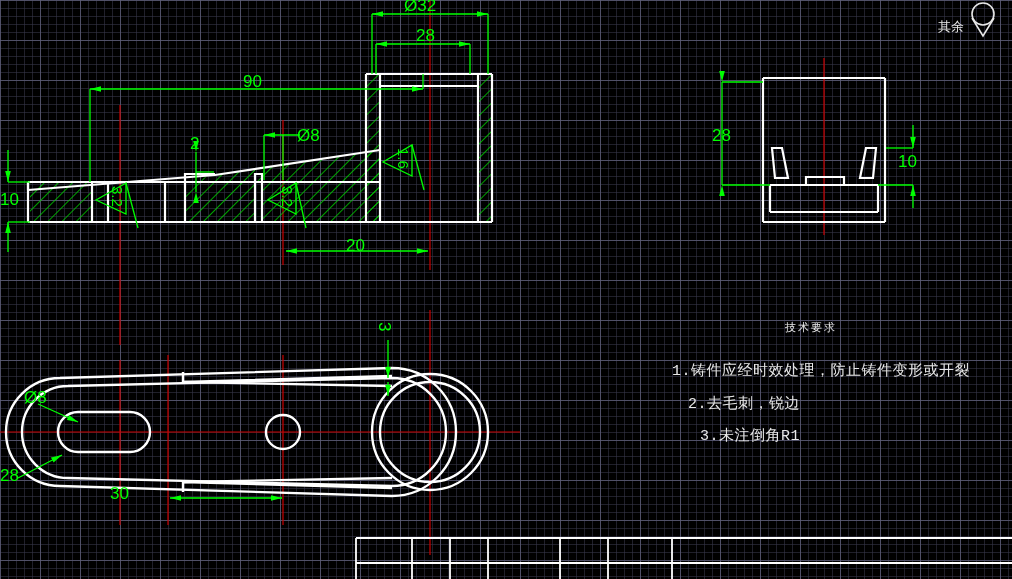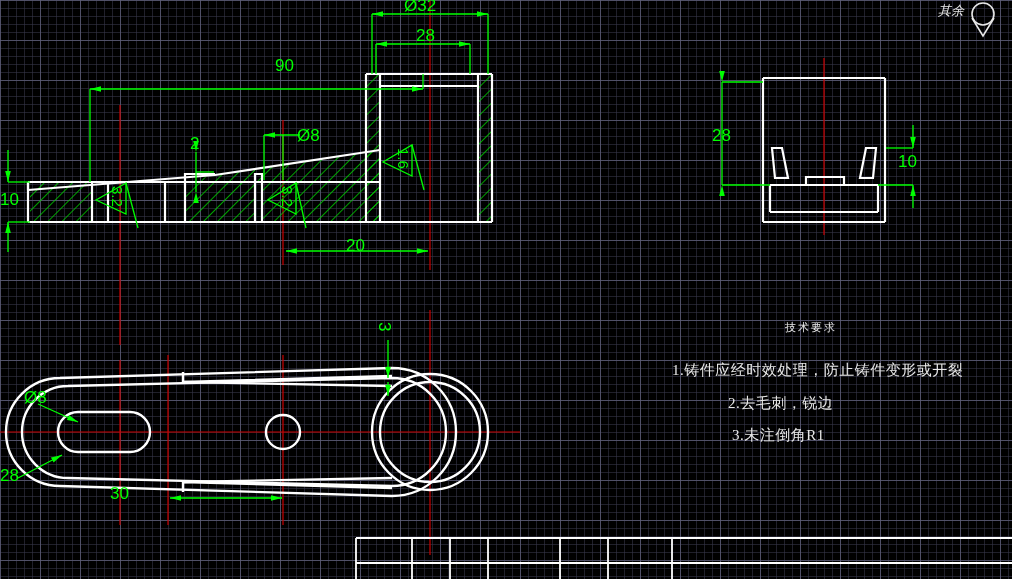--- a/index.html
+++ b/index.html
@@ -52,21 +52,21 @@
   .dim-text-sm {
     color: #00ff00;
     font-size: 15px;
   }
   .rot-text {
     transform-origin: left top;
   }
   .note-text {
     color: #e8e8e8;
     font-size: 15px;
-    font-family: Liberation Serif, serif;
+    font-family: Liberation Mono, monospace;
     letter-spacing: 0.5px;
     text-align: center;
   }
   .note-title {
     color: #e8e8e8;
     font-size: 11px;
     font-family: "DejaVu Sans", sans-serif;
     letter-spacing: 2px;
   }
   .corner-text {
@@ -272,38 +272,38 @@
     </g>
 
     <g stroke="#e8e8e8" stroke-width="1.6" fill="none">
       <circle cx="983" cy="14" r="11"></circle>
       <path d="M 972,18 L 983,36 L 994,18"></path>
     </g>
   </svg>
 
   <div class="txt dim-text" style="left:404px; top:-4px;">Ø32</div>
   <div class="txt dim-text" style="left:416px; top:26px;">28</div>
-  <div class="txt dim-text" style="left:243px; top:56px;margin-left:32px;">90</div>
+  <div class="txt dim-text" style="left:243px; top:72px;">90</div>
   <div class="txt dim-text" style="left:297px; top:126px;">Ø8</div>
   <div class="txt dim-text" style="left:190px; top:134px;">2</div>
   <div class="txt dim-text" style="left:0px; top:190px;">10</div>
   <div class="txt dim-text" style="left:346px; top:236px;">20</div>
 
   <div class="txt dim-text-sm rot-text" style="left:126px; top:186px; transform:rotate(90deg);">3.2</div>
   <div class="txt dim-text-sm rot-text" style="left:296px; top:186px; transform:rotate(90deg);">3.2</div>
   <div class="txt dim-text-sm rot-text" style="left:412px; top:148px; transform:rotate(90deg);">1.6</div>
 
   <div class="txt dim-text" style="left:712px; top:126px;">28</div>
   <div class="txt dim-text" style="left:898px; top:152px;">10</div>
 
   <div class="txt dim-text" style="left:24px; top:388px;">Ø8</div>
   <div class="txt dim-text" style="left:0px; top:466px;">28</div>
   <div class="txt dim-text" style="left:110px; top:484px;">30</div>
   <div class="txt dim-text rot-text" style="left:394px; top:322px; transform:rotate(90deg);">3</div>
 
   <div class="txt note-title" style="left:785px; top:320px;">技术要求</div>
   <div class="txt note-text" style="left:672px; top:361px;">1.铸件应经时效处理，防止铸件变形或开裂</div>
-  <div class="txt note-text" style="left:688px; top:394px;margin-left:40px;">2.去毛刺，锐边</div>
-  <div class="txt note-text" style="left:732px; top:426px;">3.未注倒角R1</div>
-
-  <div class="txt corner-text" style="left:938px; top:2px;font-style:italic;">其余</div>
+  <div class="txt note-text" style="left:688px; top:394px;">2.去毛刺，锐边</div>
+  <div class="txt note-text" style="left:700px; top:426px;">3.未注倒角R1</div>
+
+  <div class="txt corner-text" style="left:938px; top:18px;">其余</div>
 
 </div>
 
 </body></html>

